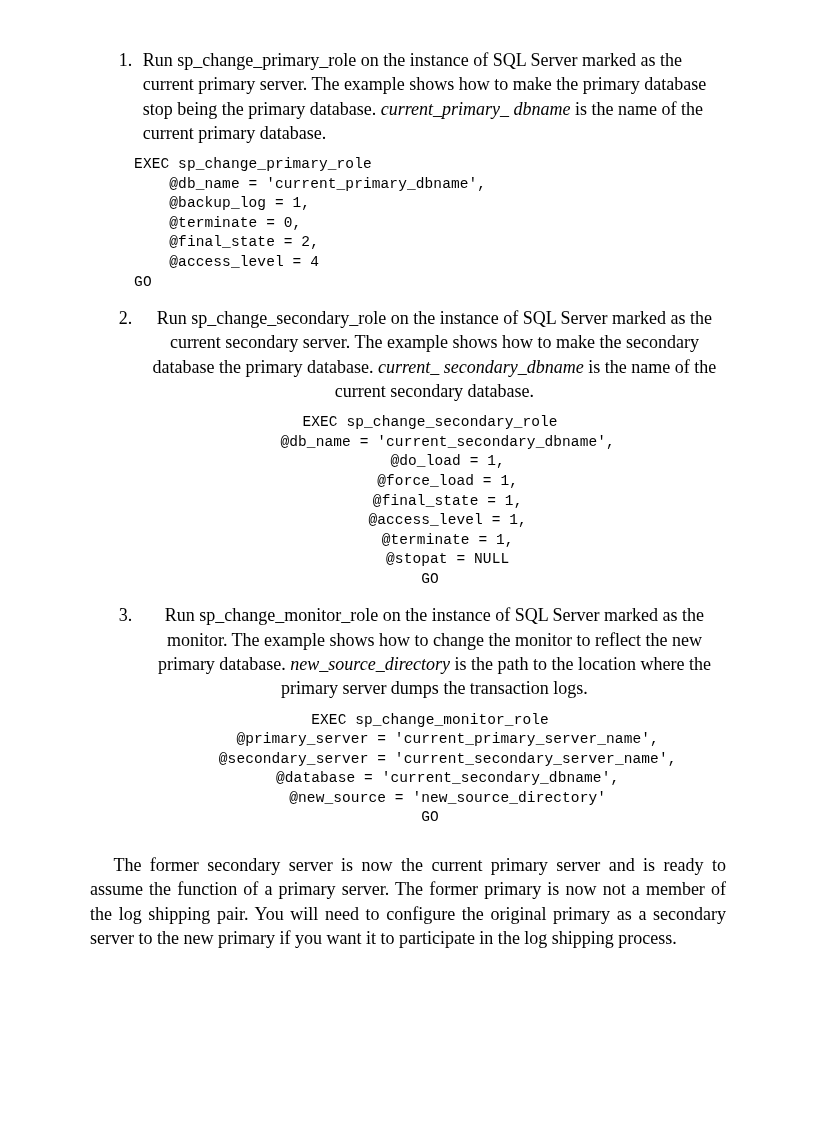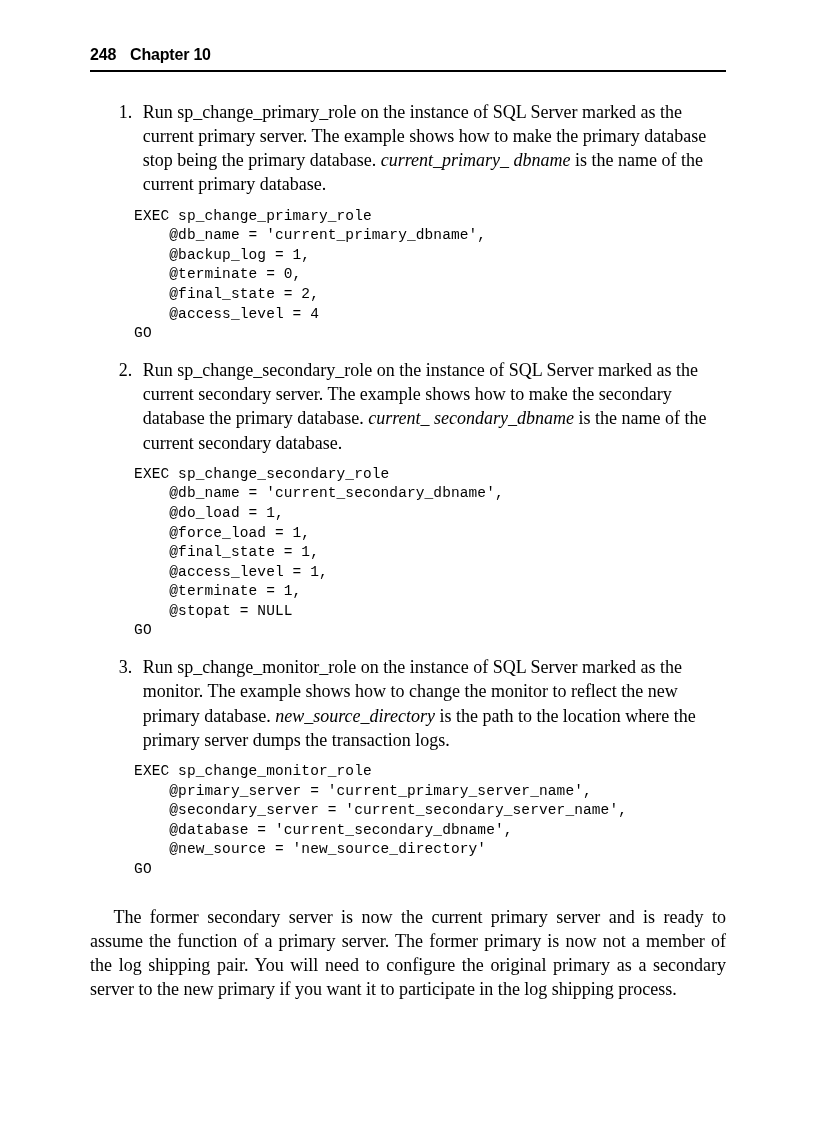--- a/index.html
+++ b/index.html
@@ -36,22 +36,22 @@
     ol.steps {
       list-style: decimal;
       padding-left: 2.6em;
       margin: 0 0 16px 0;
     }
     ol.steps > li {
       padding-left: 6px;
       margin-top: 0;
       margin-bottom: 8px;
     }
-    ol.steps > li:first-child { margin-top: 0; }
-    ol.steps > li + li { margin-top: 2px; }
+    ol.steps > li:first-child { margin-top: 8px; }
+    ol.steps > li + li { margin-top: 2px; text-align: center; }
     .step-text { margin-left: 0; }
     .step-text .ital { font-style: italic; }
     pre.code {
       font-family: "Courier New", Courier, monospace;
       font-size: 14.5px;
       line-height: 1.35;
       margin: 10px 0 14px 0;
       white-space: pre;
       letter-spacing: 0.1px;
     }
@@ -60,24 +60,20 @@
       margin-top: 25px;
       text-align: justify;
       text-indent: 1.3em;
     }
   </style>
 </head>
 <body>
 
 <div class="page">
 
-  <div class="running-head">
-    <span class="pnum">248</span>
-    <span class="chap">Chapter 10</span>
-  </div>
 
   <ol class="steps">
     <li>
       <span class="step-text">
         <span>Run sp_change_primary_role on the instance of SQL Server marked as the current primary server. The example shows how to make the primary database stop being the primary database. </span><span class="ital">current_primary_ dbname</span><span> is the name of the current primary database.</span>
       </span>
       <pre class="code">EXEC sp_change_primary_role
     @db_name = 'current_primary_dbname',
     @backup_log = 1,
     @terminate = 0,

